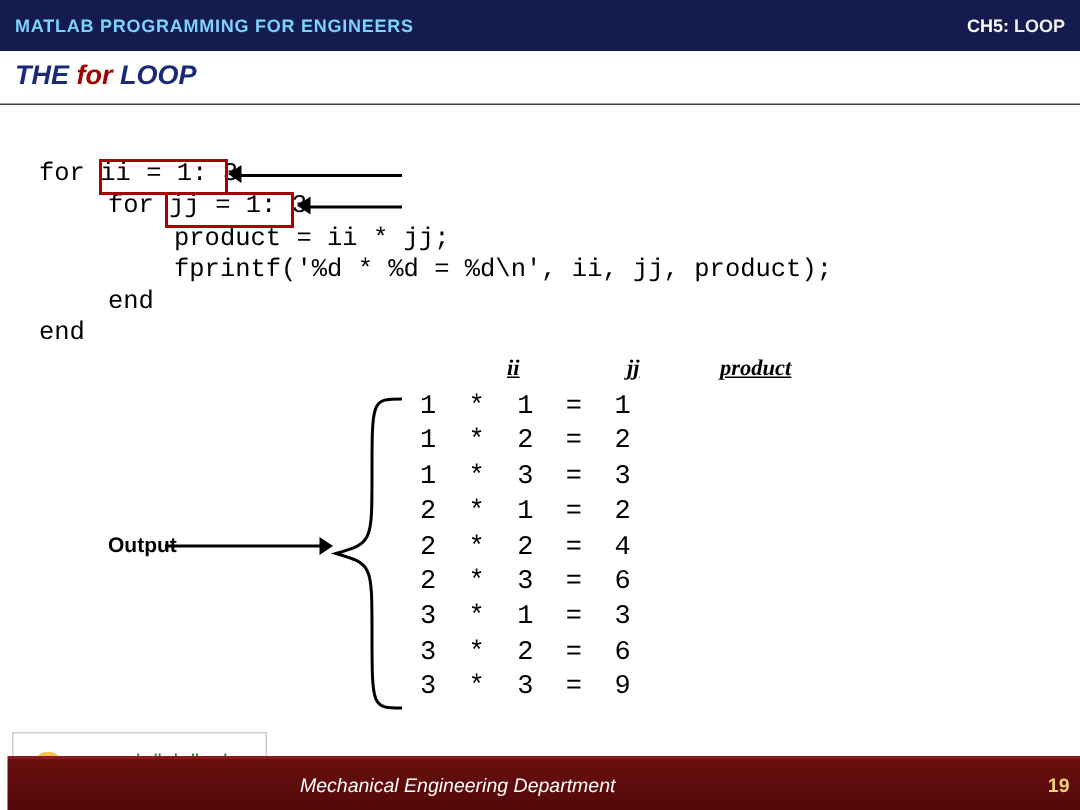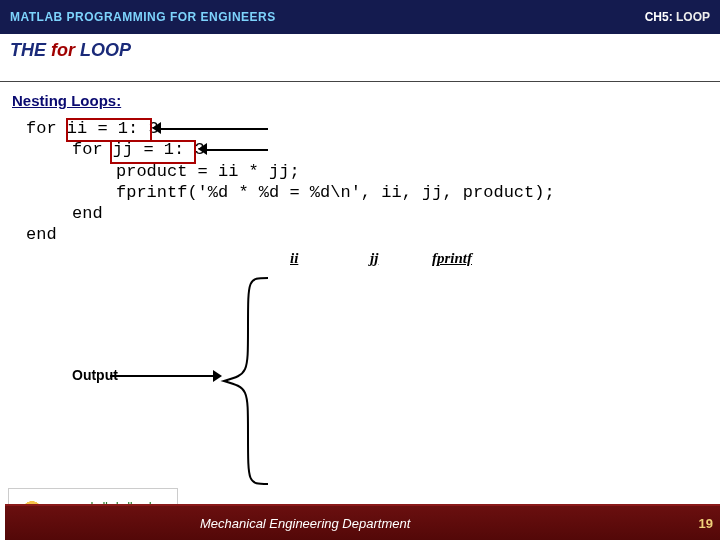--- a/index.html
+++ b/index.html
@@ -13,21 +13,21 @@
   .header {
     width: 100%; height: 34px;
     background: #141b4f;
     display: flex; align-items: center; justify-content: space-between;
     padding: 0 10px;
   }
   .header-left { color: #7dd3fc; font-size: 12px; font-weight: bold; letter-spacing: 0.5px; }
   .header-right { color: #eee; font-size: 12px; font-weight: bold; }
   .header-right .ch { color: #ffffff; }
   .title-row {
-    background: #ffffff; padding: 6px 10px 20px;
+    background: #ffffff; padding: 6px 10px 8px;
     border-bottom: 1px solid #444;
   }
   .title {
     color: #1a2a79; font-weight: bold; font-size: 18px;
     font-style: italic;
   }
   .title .red { color: #a00000; }
   .content {
     position: relative; width: 100%; height: 430px;
   }
@@ -57,21 +57,21 @@
   .codeblock .sp2 { display: inline-block; width: 90px; }
 
   .col-labels {
     position: absolute; left: 290px; top: 168px;
     font-family: "Times New Roman", serif; font-size: 15px;
     font-weight: bold; font-style: italic;
   }
   .col-labels span.ii { position:absolute; left:0; }
   .col-labels span.jj { position:absolute; left:80px; }
   .col-labels span.pr { position:absolute; left:142px; }
-  .col-labels span { text-decoration: underline; }
+  .col-labels span { text-decoration: underline; margin-left: 48px; }
 
   .output-table {
     position: absolute; left: 280px; top: 190px;
     font-family: "Courier New", monospace; font-size: 18px;
     line-height: 1.3; white-space: pre;
   }
   .output-label {
     position: absolute; left: 48px; top: 285px;
     font-weight: bold; font-size: 14px; margin-left: 24px;
   }
@@ -140,44 +140,52 @@
 </div>
 
 <div class="title-row">
   <div class="title">
     <span>THE </span><span class="red">for</span><span> LOOP</span>
   </div>
 </div>
 
 <div class="content">
 
-  <div class="subhead">Nesting Loops:</div>
 
 
   <div class="codeblock"><span>for </span><span>ii = 1: 3</span>
 <span class="sp1"></span><span>for </span><span>jj = 1: 3</span>
 <span class="sp2"></span><span>product = ii * jj;</span>
 <span class="sp2"></span><span>fprintf('%d * %d = %d\n', ii, jj, product);</span>
 <span class="sp1"></span><span>end</span>
 <span>end</span></div>
 
   <div class="box-ii"></div>
   <div class="box-jj"></div>
 
   <div class="atip1"></div>
   <div class="aline1a"></div>
   <div class="atip2"></div>
   <div class="aline2a"></div>
 
   <div class="col-labels">
     <span class="ii">ii</span>
     <span class="jj">jj</span>
-    <span class="pr">fprintf</span>
-  </div>
-
+    <span class="pr">product</span>
+  </div>
+
+  <div class="output-table"><span>1  *  1  =  1</span>
+<span>1  *  2  =  2</span>
+<span>1  *  3  =  3</span>
+<span>2  *  1  =  2</span>
+<span>2  *  2  =  4</span>
+<span>2  *  3  =  6</span>
+<span>3  *  1  =  3</span>
+<span>3  *  2  =  6</span>
+<span>3  *  3  =  9</span></div>
 
   <div class="output-label">Output</div>
   <div class="arrow-line"></div>
   <div class="arrow-tip"></div>
 
   <div class="brace">
     <svg viewBox="0 0 56 214" preserveAspectRatio="none">
       <path d="M50 4 C30 4 30 4 30 54 C30 100 30 100 6 107 C30 114 30 114 30 160 C30 210 30 210 50 210" fill="none" stroke="#000" stroke-width="2"></path>
     </svg>
   </div>

